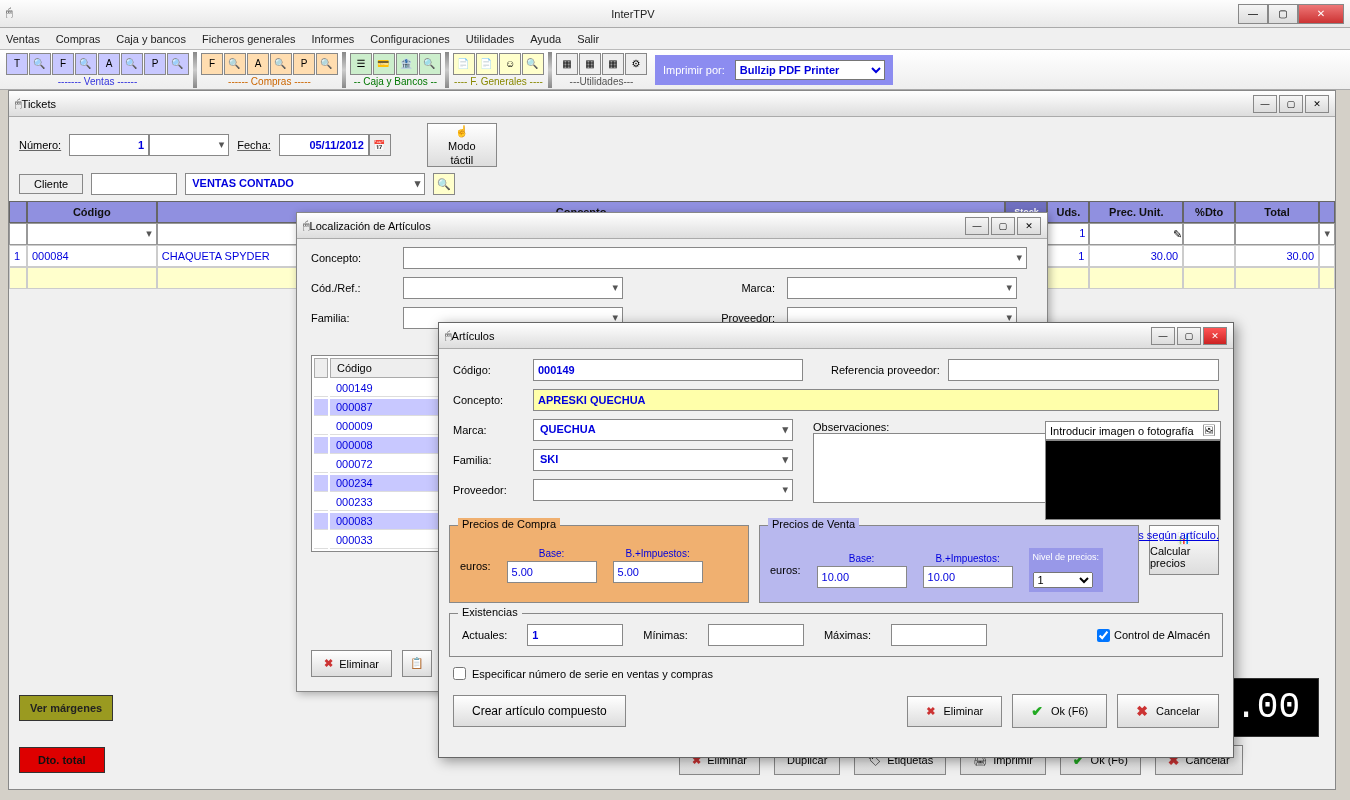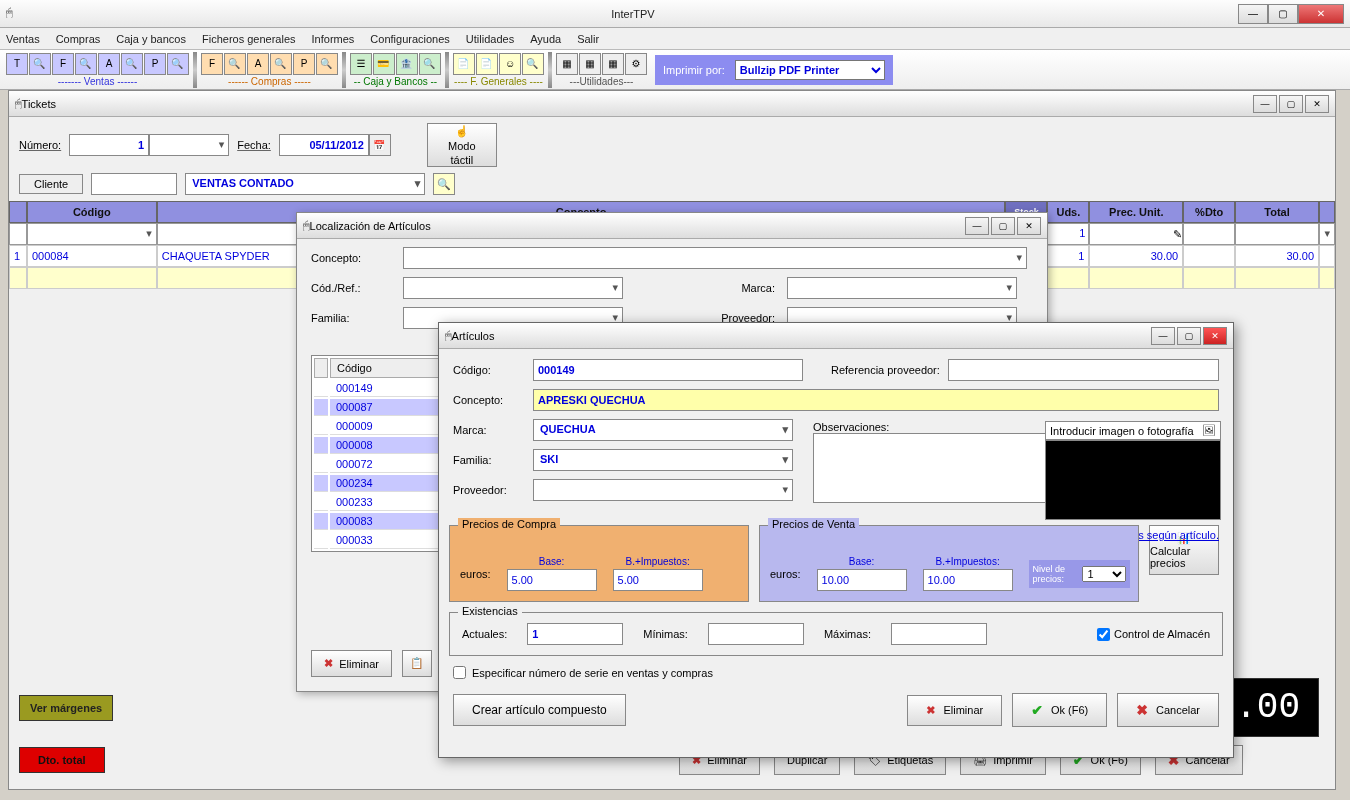--- a/index.html
+++ b/index.html
@@ -102,29 +102,29 @@
 .frow .albl { width: 72px; text-align: left; }
 .frow .concepto-inp { background: #ffffaa; flex:1; }
 .obsbox { position: absolute; right: 184px; top: 98px; width: 236px; }
 .obsbox textarea { width: 100%; height: 70px; border:1px solid #888; resize:none;}
 .imgbox { position: absolute; right: 12px; top: 98px; width: 176px; }
 .imgbox .imglbl { font-size:10px; background:#fff; border:1px solid #888; padding:2px 4px; display:flex; justify-content:space-between; align-items:center;}
 .imgbox .imgarea { background:#000; height: 80px; border:1px solid #888; }
 .taxlink { color: #00d; text-decoration: underline; cursor: pointer; position:absolute; right:14px; top: 206px; }
 
 .pricerow { display:flex; gap:10px; margin: 6px 10px 0; align-items:stretch; }
-.pbox { border: 1px solid #888; padding: 20px 10px 10px; position:relative; }
+.pbox { border: 1px solid #888; padding: 12px 10px 10px; position:relative; }
 .pbox legend { position:absolute; top:-8px; left:8px; background:inherit; padding:0 4px; font-size:11px; }
 .pbox.compra { background: #f0b070; width: 300px; }
 .pbox.venta { background: #b8b8ee; width: 380px; }
 .pbox .pcols { display:flex; gap:16px; margin-top:10px; align-items:center;}
 .pbox .pcol { display:flex; flex-direction:column; align-items:center; gap:2px;}
 .pbox .pcol .clbl { color:#00d; font-size:10px; }
 .pbox .pinp { width: 90px; height:22px; border:1px solid #888; background:#fff; color:#00d; font-weight:normal; padding:0 4px;}
-.nivel { background:#9898e8; padding:4px; display:flex;flex-direction:row;align-items:center;gap:2px;}
+.nivel { background:#9898e8; padding:4px; display:flex;flex-direction:column;gap:10px;}
 .nivel .nlbl{color:#fff;font-size:9px;}
 .nivel select{width:60px;}
 .calcbtn { background: linear-gradient(#fff,#ddd); border:1px solid #888; width:70px; height:50px; display:flex;flex-direction:column;align-items:center;justify-content:center;font-size:11px;cursor:pointer;}
 
 .existrow { border:1px solid #888; margin: 10px; padding: 10px 12px 10px; position:relative;}
 .existrow legend{position:absolute;top:-8px;left:8px;background:#f0f0f0;padding:0 4px;}
 .existrow .erow{display:flex;gap:20px;align-items:center;}
 .checkrow { margin: 6px 14px; display:flex;align-items:center;gap:6px;}
 .artfoot { display:flex; gap:10px; padding: 8px 14px; align-items:center;}
 .artfoot .sp{flex:1;}

